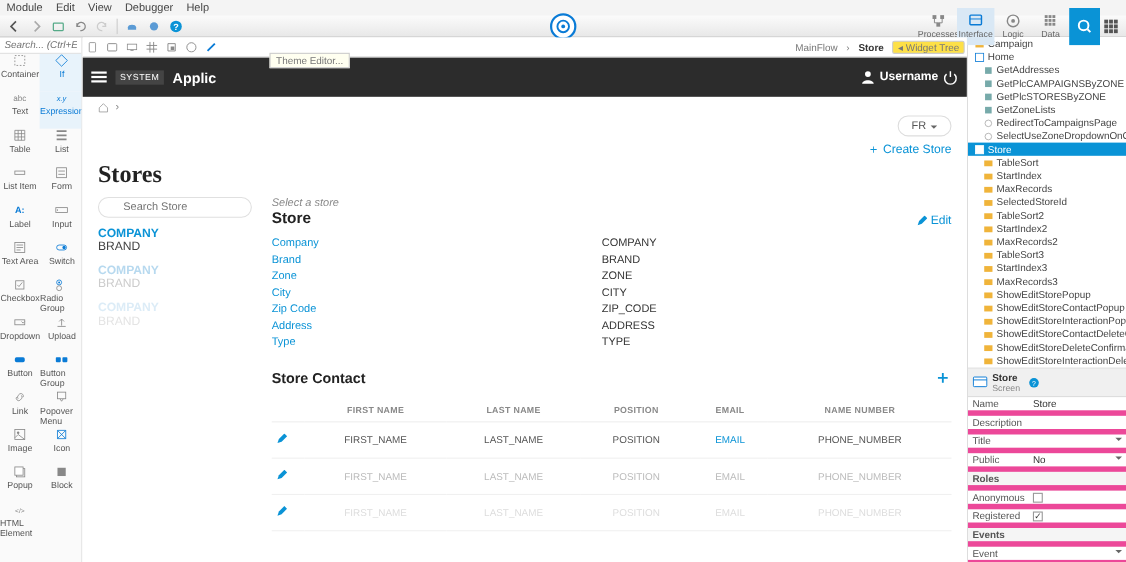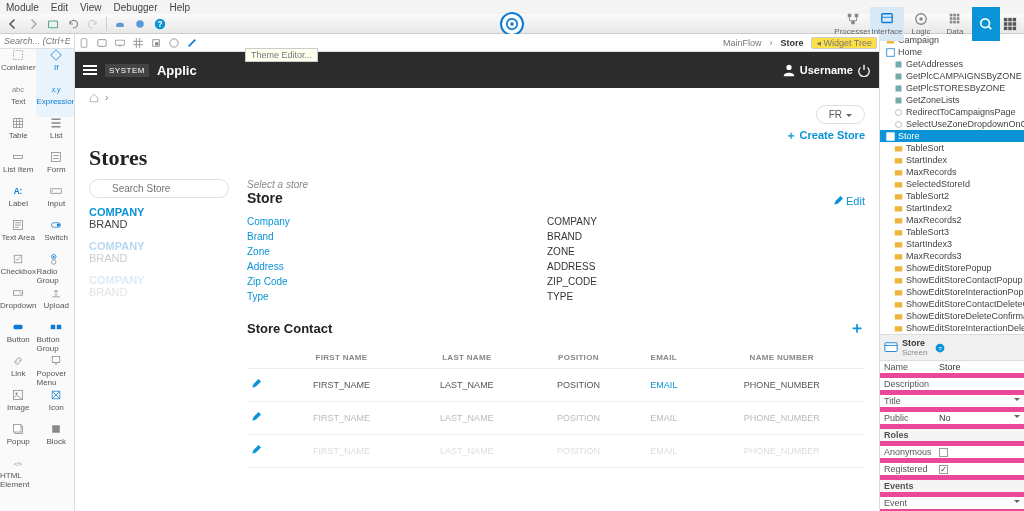--- a/index.html
+++ b/index.html
@@ -42,21 +42,21 @@
   .app-header { height:36px; background:#2c2c2c; color:#fff; display:flex; align-items:center; padding:0 8px; gap:8px;}
   .hamburger { display:flex; flex-direction:column; gap:2px;}
   .hamburger span{ width:14px; height:2px; background:#fff; display:block;}
   .brand-box { background:#444; padding:2px 4px; font-size:8px; letter-spacing:.5px;}
   .app-user { margin-left:auto; display:flex; align-items:center; gap:4px; font-size:11px; font-weight:bold;}
   .app-body { padding:4px 14px 10px 14px; height:calc(100% - 36px); overflow:auto; }
   .crumbs { display:flex; align-items:center; gap:6px; color:#888; font-size:10px;}
   .title-row { display:flex; align-items:center; justify-content:flex-end; margin-top:2px;}
   h1.page-title { font-size:22px; font-weight:700; margin:2px 0 8px 0; color:#222; font-family: Georgia, serif;}
   .lang-pill { border:1px solid #ddd; border-radius:14px; padding:3px 12px; font-size:10px; color:#555; display:flex; gap:4px; align-items:center; background:#fff;}
-  .create { color:#0a93d6; font-size:11px; font-weight:bold;}
+  .create { color:#0a93d6; font-size:11px; font-weight:normal;}
   .grid2 { display:flex; gap:18px; }
   .sidebar { width:140px; }
   .search-store { width:100%; border:1px solid #e0e0e0; border-radius:12px; padding:3px 8px 3px 22px; font-size:10px; color:#888; position:relative; background:#fff; }
   .search-wrap { position:relative; margin-bottom:8px;}
   .search-wrap svg { position:absolute; left:6px; top:5px; width:10px; height:10px; stroke:#aaa;}
   .company { margin-bottom:10px; }
   .company .cname { color:#0a93d6; font-weight:bold; font-size:11px;}
   .company .bname { color:#444; font-size:11px;}
   .company.faded .cname { color:#b7d9ef;}
   .company.faded .bname { color:#ccc;}
@@ -525,26 +525,30 @@
                 </div>
                 <div class="kv">
                   <div class="k">Brand</div>
                   <div class="v">BRAND</div>
                 </div>
                 <div class="kv">
                   <div class="k">Zone</div>
                   <div class="v">ZONE</div>
                 </div>
                 <div class="kv">
-                  <div class="k">Address</div>
-                  <div class="v">ADDRESS</div>
+                  <div class="k">City</div>
+                  <div class="v">CITY</div>
                 </div>
                 <div class="kv">
                   <div class="k">Zip Code</div>
                   <div class="v">ZIP_CODE</div>
+                </div>
+                <div class="kv">
+                  <div class="k">Address</div>
+                  <div class="v">ADDRESS</div>
                 </div>
                 <div class="kv">
                   <div class="k">Type</div>
                   <div class="v">TYPE</div>
                 </div>
               </div>
 
             <div class="section-h">
               <span>Store Contact</span>
               <span class="plus">＋</span>

